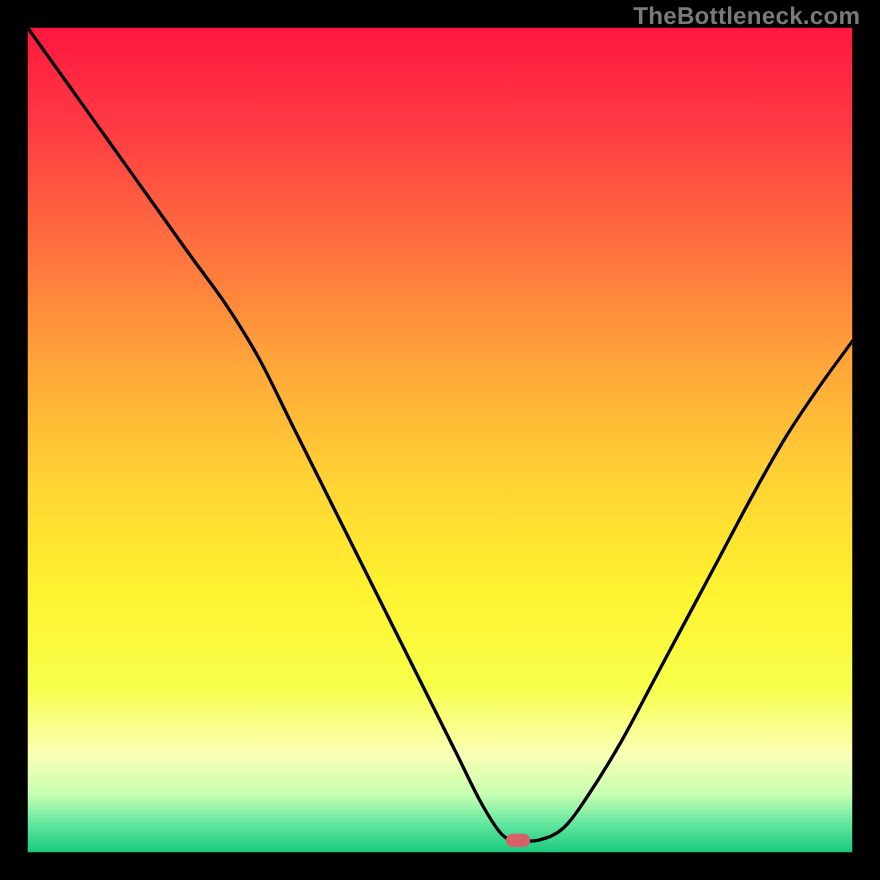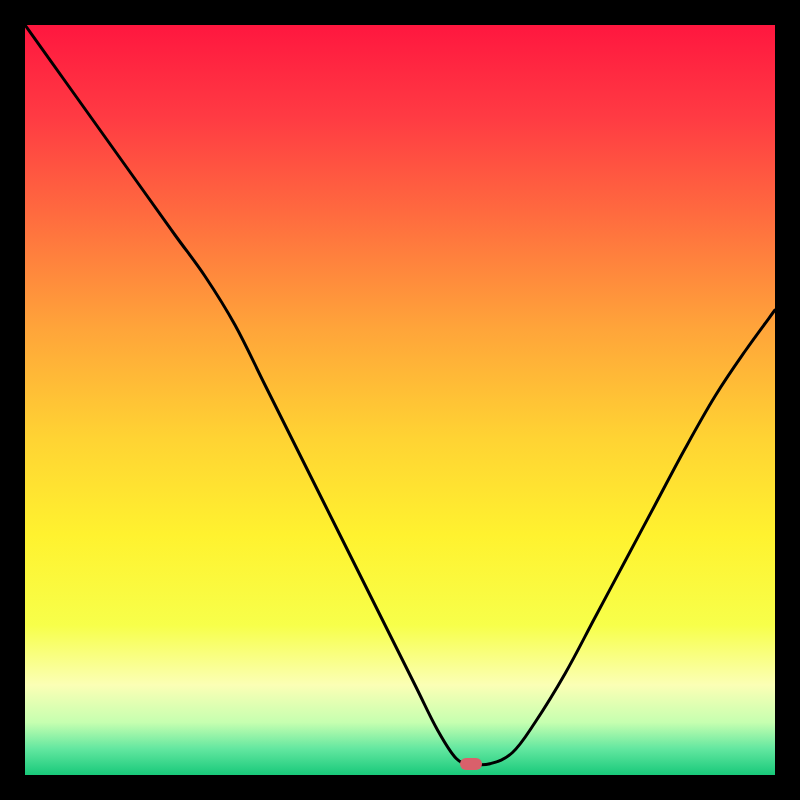--- a/index.html
+++ b/index.html
@@ -42,20 +42,21 @@
     border-radius: 6px;
     background: #d9606b;
     transform: translate(-50%, -50%);
   }
 </style>
 </head>
 <body>
 
 <div class="frame">
 
+  <div class="watermark">TheBottleneck.com</div>
 
   <svg class="plot" viewBox="0 0 750 750" preserveAspectRatio="none">
     <defs>
       <linearGradient id="bg-grad" x1="0" y1="0" x2="0" y2="1">
       <stop offset="0%" stop-color="#ff173f"></stop>
           <stop offset="12%" stop-color="#ff3a43"></stop>
           <stop offset="25%" stop-color="#ff6a3f"></stop>
           <stop offset="40%" stop-color="#ffa33a"></stop>
           <stop offset="55.00000000000001%" stop-color="#ffd333"></stop>
           <stop offset="68%" stop-color="#fff22f"></stop>

